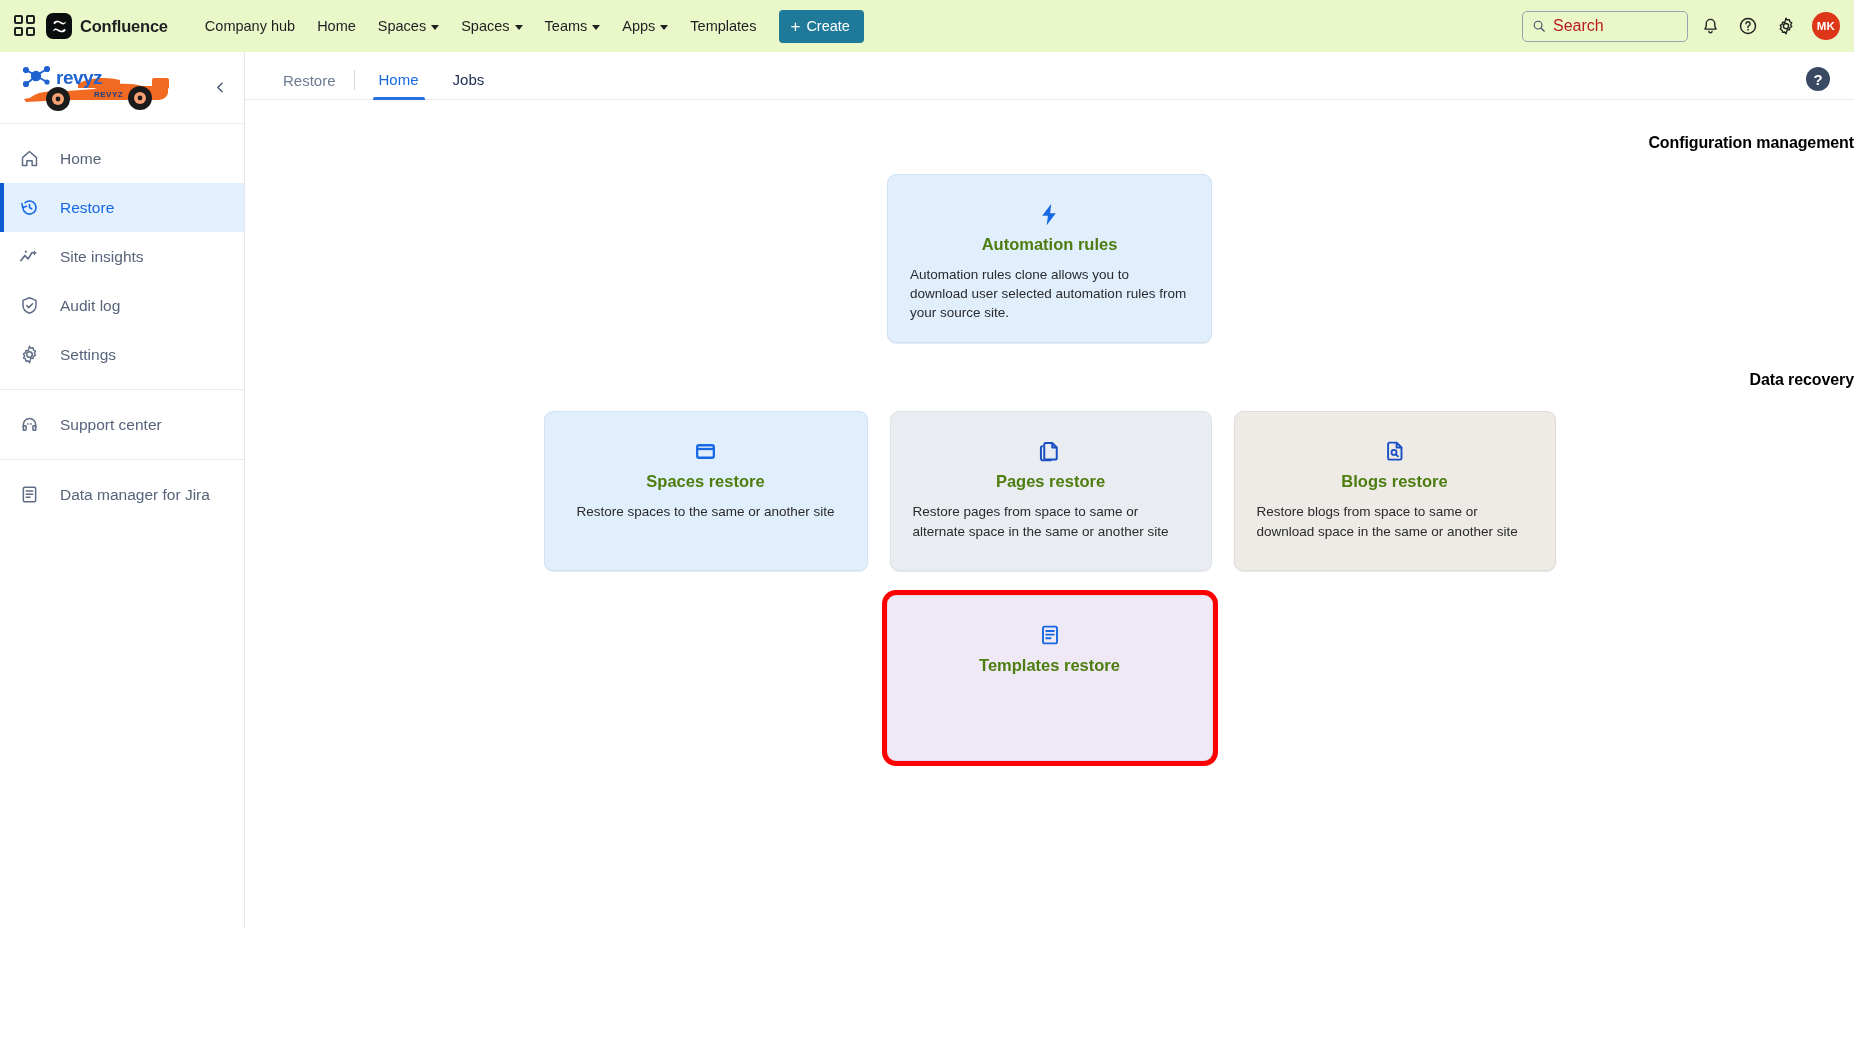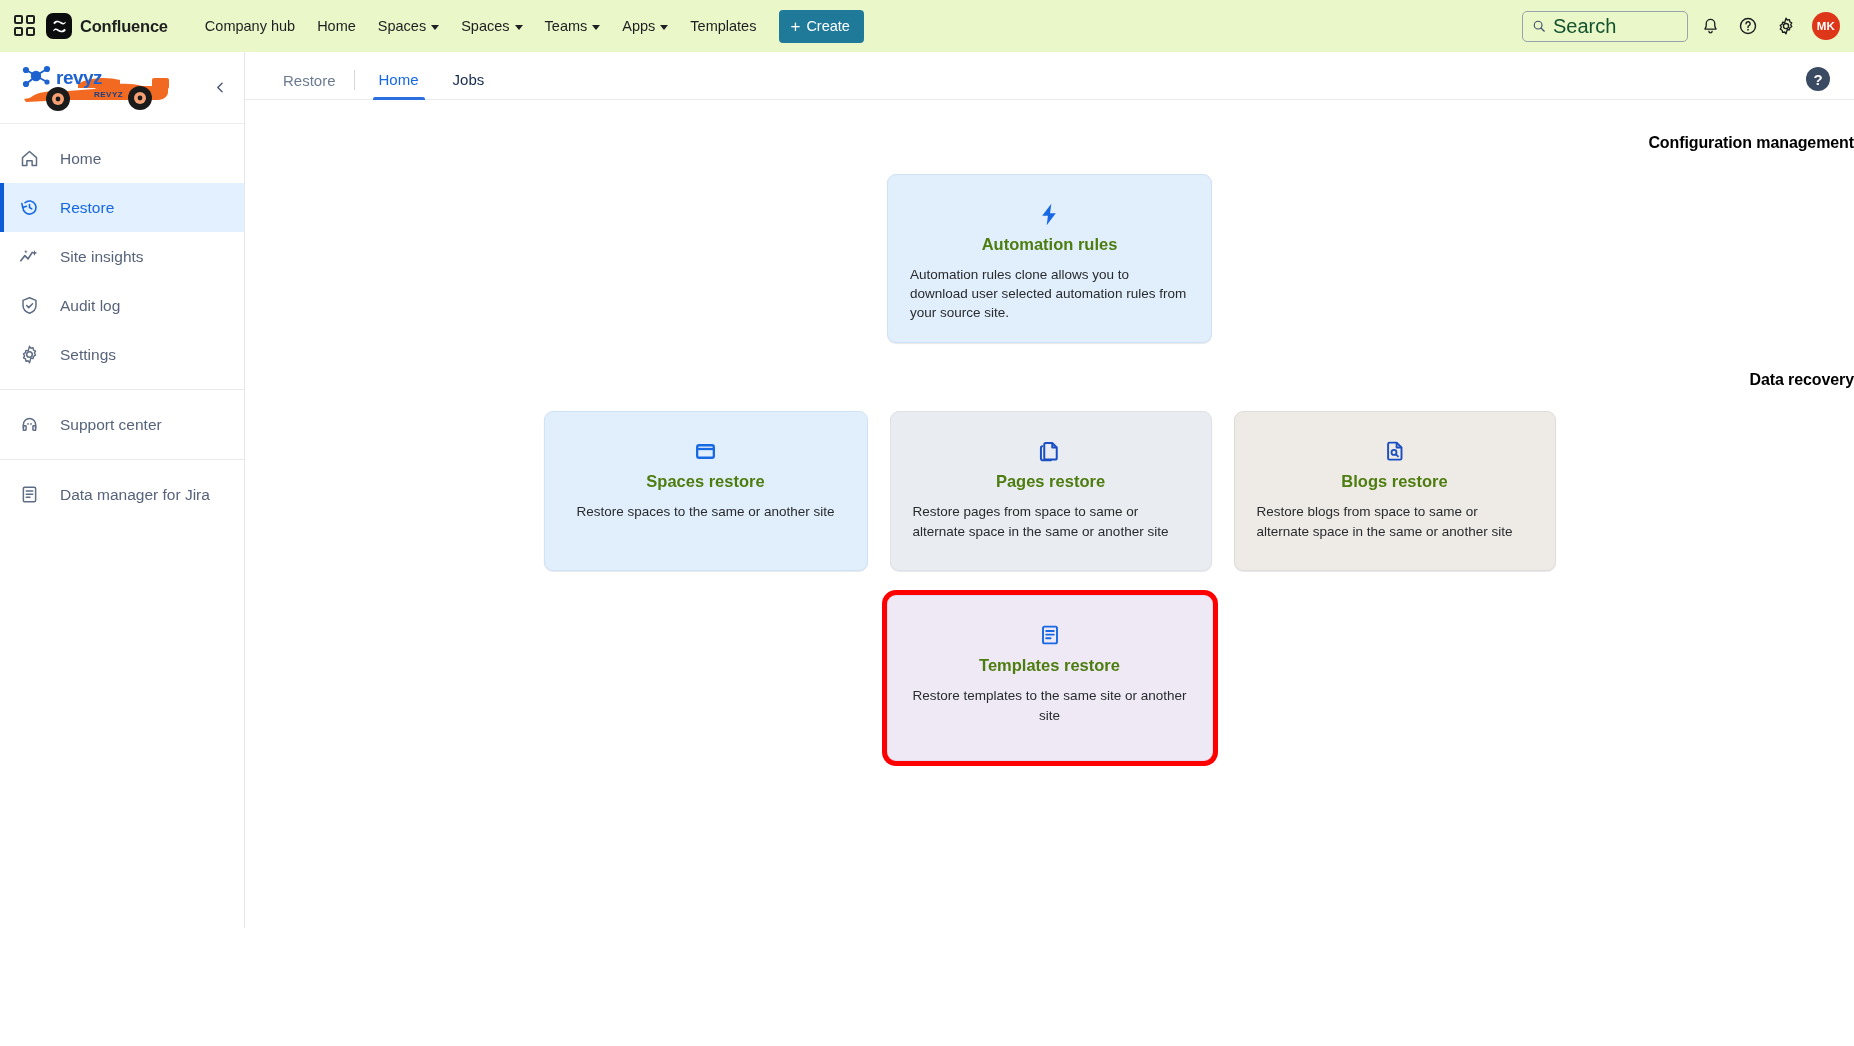--- a/index.html
+++ b/index.html
@@ -36,21 +36,21 @@
     border-top:5px solid #1e1f21; margin-top:2px; }
 
   .create-btn { margin-left:12px; background:#1f7a99; color:#fff; font-size:14.5px;
     border:none; border-radius:4px; padding:8px 14px 8px 11px; display:flex; align-items:center;
     gap:6px; cursor:pointer; font-family:inherit; }
   .create-plus { font-size:17px; line-height:1; font-weight:400; }
 
   .topnav-right { margin-left:auto; display:flex; align-items:center; gap:6px; }
   .searchbox { width:166px; height:31px; border:1.5px solid #9aa3ad; border-radius:5px;
     background:#eaf7c8; display:flex; align-items:center; padding:0 9px; gap:7px; cursor:text; }
-  .searchbox .placeholder { font-size:20px; color:#14532d; }
+  .searchbox .placeholder { font-size:16px; color:#b91c1c; }
   .iconbtn { width:32px; height:32px; border-radius:50%; display:flex; align-items:center;
     justify-content:center; cursor:pointer; }
   .avatar { width:28px;height:28px;border-radius:50%;background:#de3618;color:#fff;
     font-size:11.5px;font-weight:700;display:flex;align-items:center;justify-content:center;
     cursor:pointer; margin-left:4px; letter-spacing:0.2px;}
 
   
   #shell { display:flex; height: 994px; width:100%; }
 
   
@@ -404,36 +404,35 @@
           <span class="card-ico">
             <svg width="24" height="24" viewBox="0 0 24 24">
               <path d="M6.5 3.6 h7.1 L18.5 8.5 V19.2 a1.4 1.4 0 0 1-1.4 1.4 H6.5 a1.4 1.4 0 0 1-1.4-1.4
                        V5 a1.4 1.4 0 0 1 1.4-1.4z" fill="none" stroke="#1a4fc4" stroke-width="1.9" stroke-linejoin="round"></path>
               <path d="M13.6 3.6 V8.5 h4.9" fill="none" stroke="#1a4fc4" stroke-width="1.9" stroke-linejoin="round"></path>
               <circle cx="11" cy="13.4" r="2.5" fill="none" stroke="#1a4fc4" stroke-width="1.8"></circle>
               <line x1="12.9" y1="15.3" x2="15" y2="17.4" stroke="#1a4fc4" stroke-width="1.8" stroke-linecap="round"></line>
             </svg>
           </span>
           <span class="card-title">Blogs restore</span>
-          <span class="card-desc">Restore blogs from space to same or alternate space in the same or another site</span>
+          <span class="card-desc">Restore blogs from space to same or download space in the same or another site</span>
         </div>
       </div>
 
       <div class="card-row row2">
 
 
         <div class="card c-lav highlight" id="templates-card">
           <span class="card-ico">
             <svg width="24" height="24" viewBox="0 0 24 24">
               <rect x="5" y="3.6" width="14" height="16.8" rx="1.6" fill="none" stroke="#1668e3" stroke-width="1.9"></rect>
               <line x1="8.2" y1="8" x2="15.8" y2="8" stroke="#1668e3" stroke-width="1.9" stroke-linecap="round"></line>
               <line x1="8.2" y1="11.6" x2="15.8" y2="11.6" stroke="#1668e3" stroke-width="1.9" stroke-linecap="round"></line>
               <line x1="8.2" y1="15.2" x2="12.6" y2="15.2" stroke="#1668e3" stroke-width="1.9" stroke-linecap="round"></line>
             </svg>
           </span>
           <span class="card-title">Templates restore</span>
-          <span class="card-desc center">Restore templates to the same site or another site</span>
         </div>
       </div>
 
     </div>
   </div>
 </div>
 
 </body></html>

